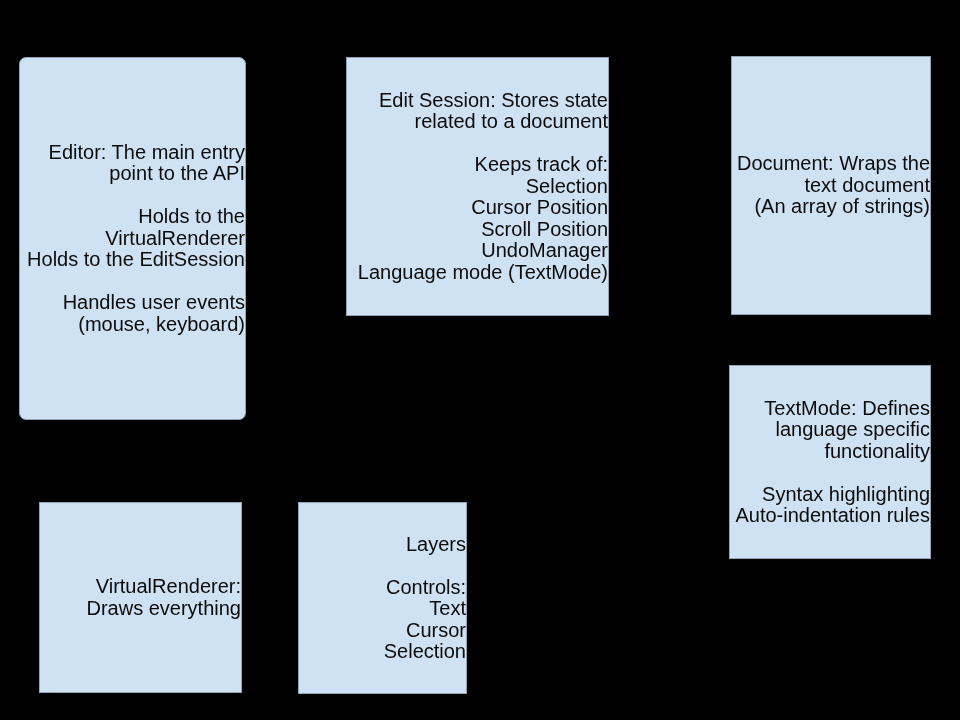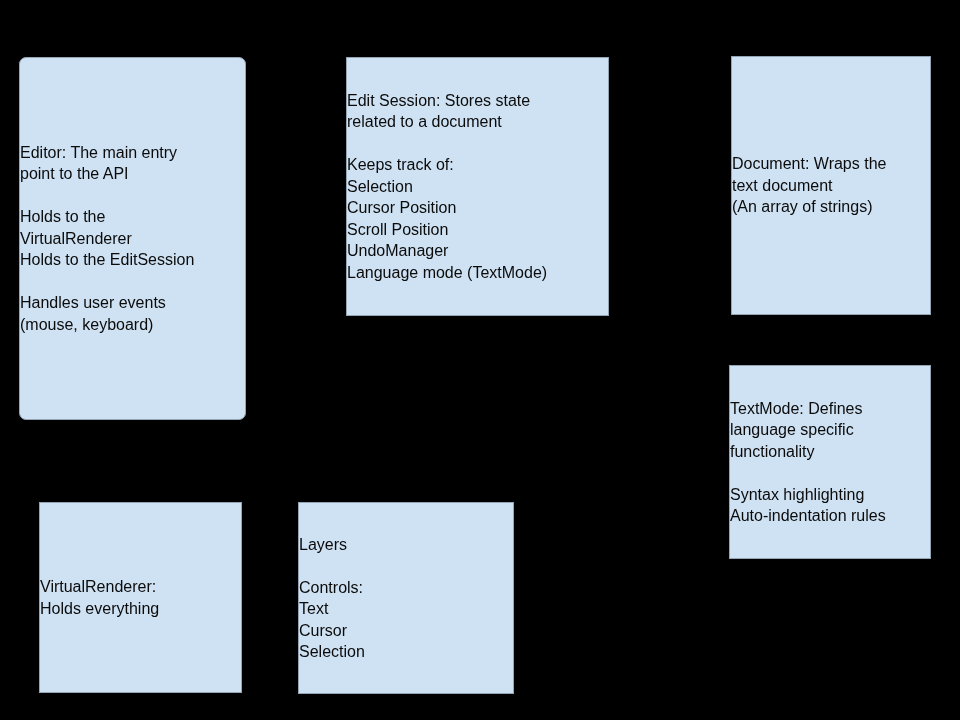--- a/index.html
+++ b/index.html
@@ -19,33 +19,33 @@
     position: absolute;
     box-sizing: border-box;
     background: var(--box-fill, #cfe2f3);
     border: 1px solid var(--box-border, #93a4b5);
     display: flex;
     align-items: center;
     justify-content: center;
   }
   .box-text {
     white-space: pre-line;
-    text-align: left;
-    font-size: 16px;
+    text-align: right;
+    font-size: 20px;
     line-height: 21.5px;
     color: var(--text-color, #0b0b0b);
     width: 100%;
   }
   
   #box-editor            { left: 19px;  top: 57px;  width: 227px; height: 363px; border-radius: 7px; }
   #box-edit-session      { left: 346px; top: 57px;  width: 263px; height: 259px; }
   #box-document          { left: 731px; top: 56px;  width: 200px; height: 259px; }
   #box-textmode          { left: 729px; top: 365px; width: 202px; height: 194px; }
   #box-virtual-renderer  { left: 39px;  top: 502px; width: 203px; height: 191px; }
-  #box-layers            { left: 298px; top: 502px; width: 216px; height: 192px; }
+  #box-layers            { left: 298px; top: 502px; width: 169px; height: 192px; }
 </style>
 </head>
 <body>
 
 <div class="canvas">
 
   <div class="box" id="box-editor">
     <div class="box-text">Editor: The main entry
 point to the API
 
@@ -79,21 +79,21 @@
     <div class="box-text">TextMode: Defines
 language specific
 functionality
 
 Syntax highlighting
 Auto-indentation rules</div>
   </div>
 
   <div class="box" id="box-virtual-renderer">
     <div class="box-text">VirtualRenderer:
-Holds everything</div>
+Draws everything</div>
   </div>
 
   <div class="box" id="box-layers">
     <div class="box-text">Layers
 
 Controls:
 Text
 Cursor
 Selection</div>
   </div>

